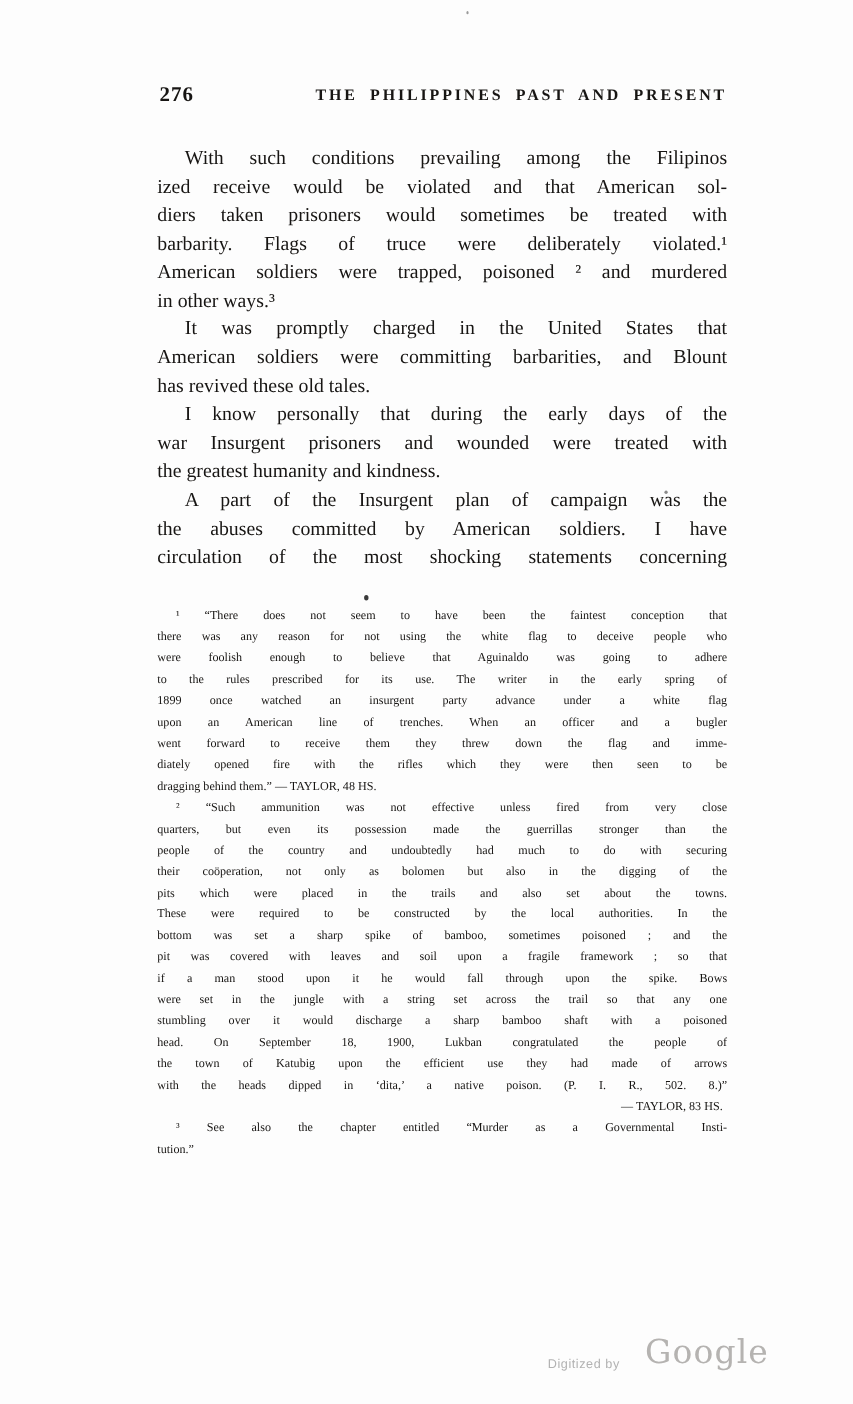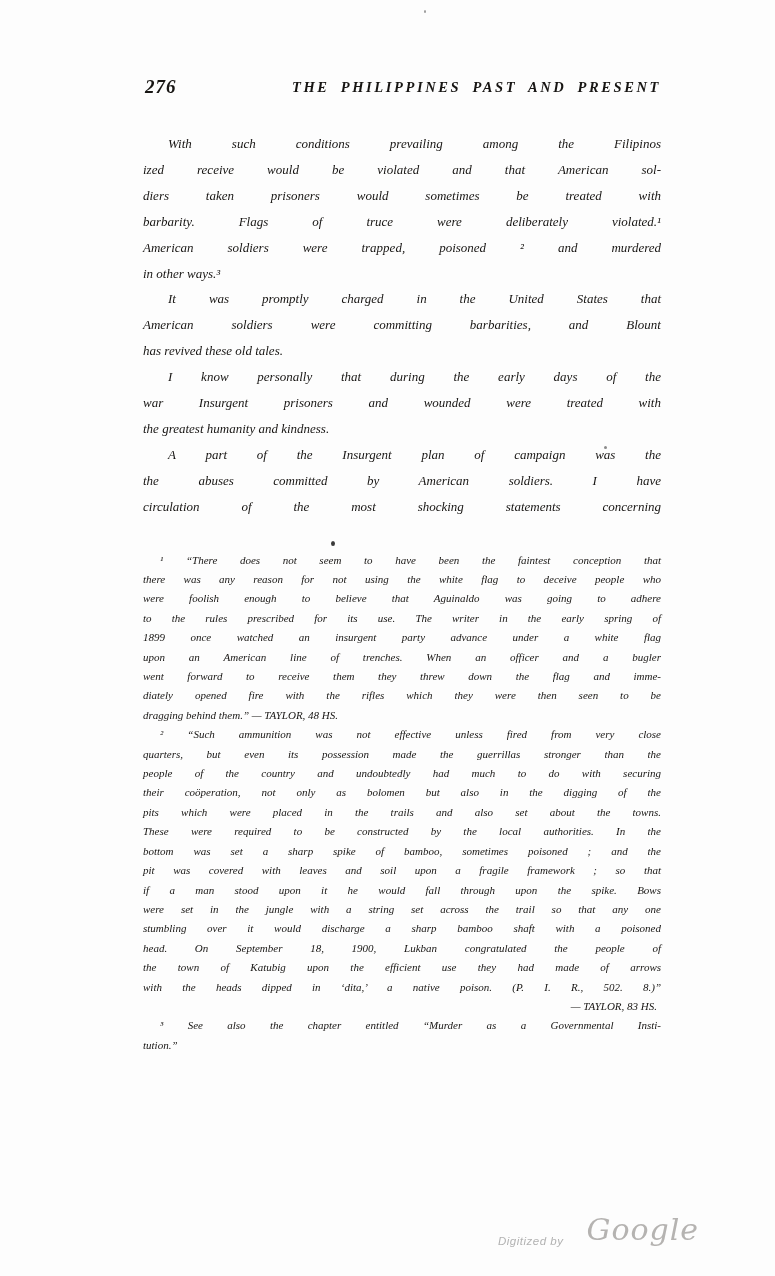--- a/index.html
+++ b/index.html
@@ -4,34 +4,34 @@
 <style>
   html, body { margin: 0; padding: 0; }
   body {
     width: 775px; height: 1276px;
     background: #fdfdfd;
     font-family: "Liberation Serif", serif;
     color: #171513;
     position: relative;
     overflow: hidden;
   }
-  .page { position: relative; width: 775px; height: 928px; font-style: italic; }
+  .page { position: relative; width: 775px; height: 928px; }
   .content { position: absolute; left: 143px; top: 76px; width: 518px; }
 
   .running-header { position: relative; height: 22px; margin-bottom: 33px; }
   .pagenum {
     position: absolute; left: 2px; top: 0;
     font-size: 19px; font-weight: bold; letter-spacing: 1px;
   }
   .running-title {
     text-align: right; font-size: 14.5px; font-weight: bold;
     letter-spacing: 2.6px; word-spacing: 5px; padding-top: 3px;
   }
 
-  .body-text { font-size: 13px; line-height: 25.9px; margin-top: 28px; }
+  .body-text { font-size: 18px; line-height: 25.9px; margin-top: 28px; }
   .footnotes { margin-top: 31px; font-size: 11px; line-height: 19.4px; }
 
   .line { text-align: justify; text-align-last: justify; }
   .line.short { text-align-last: left; }
   .line.first-body { text-indent: 25px; }
   .line.first-fn { text-indent: 17px; }
   .line.attribution { text-align-last: right; padding-right: 4px; }
 
   .watermark {
     position: absolute; left: 498px; top: 1212px;

